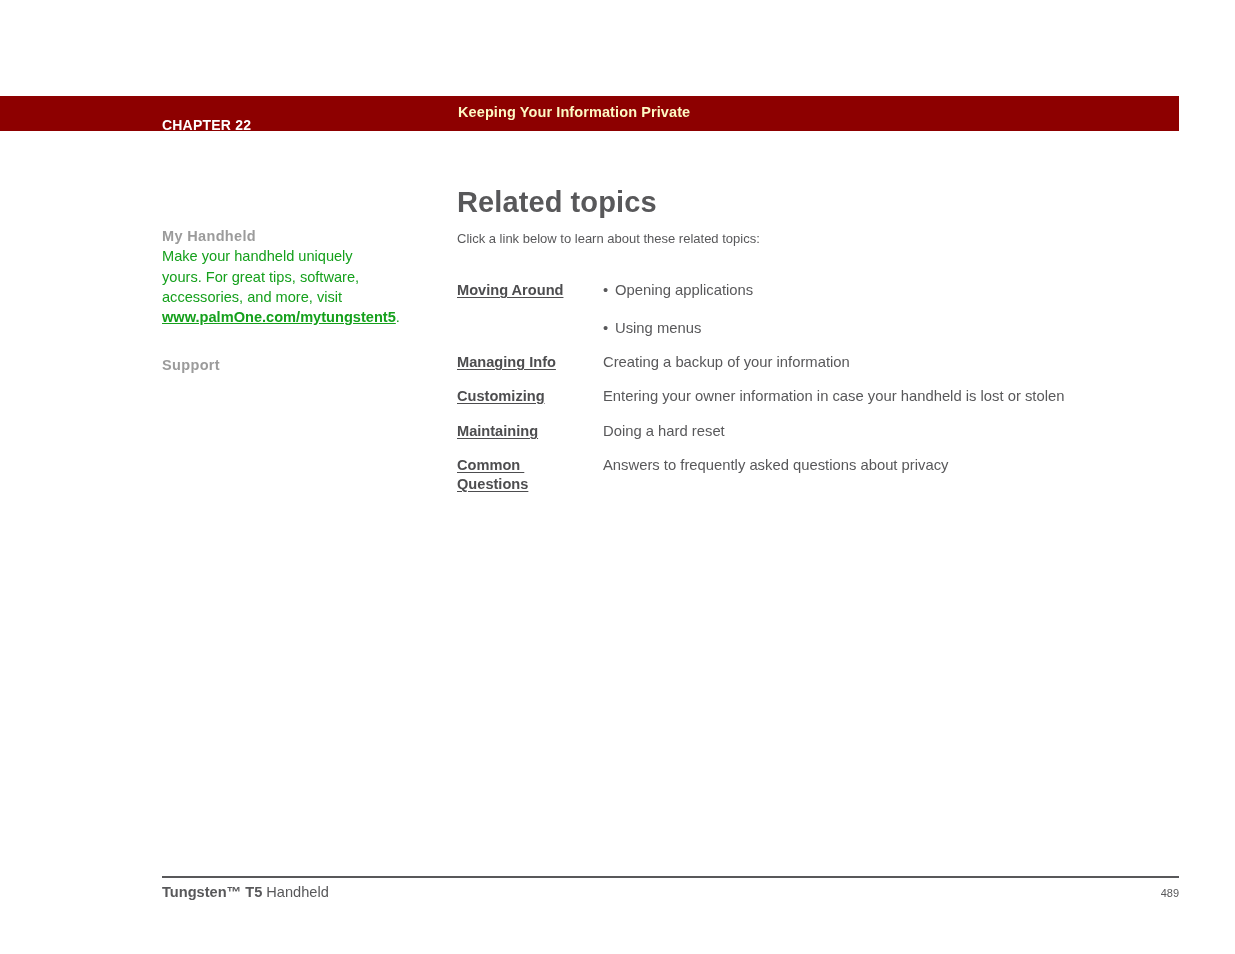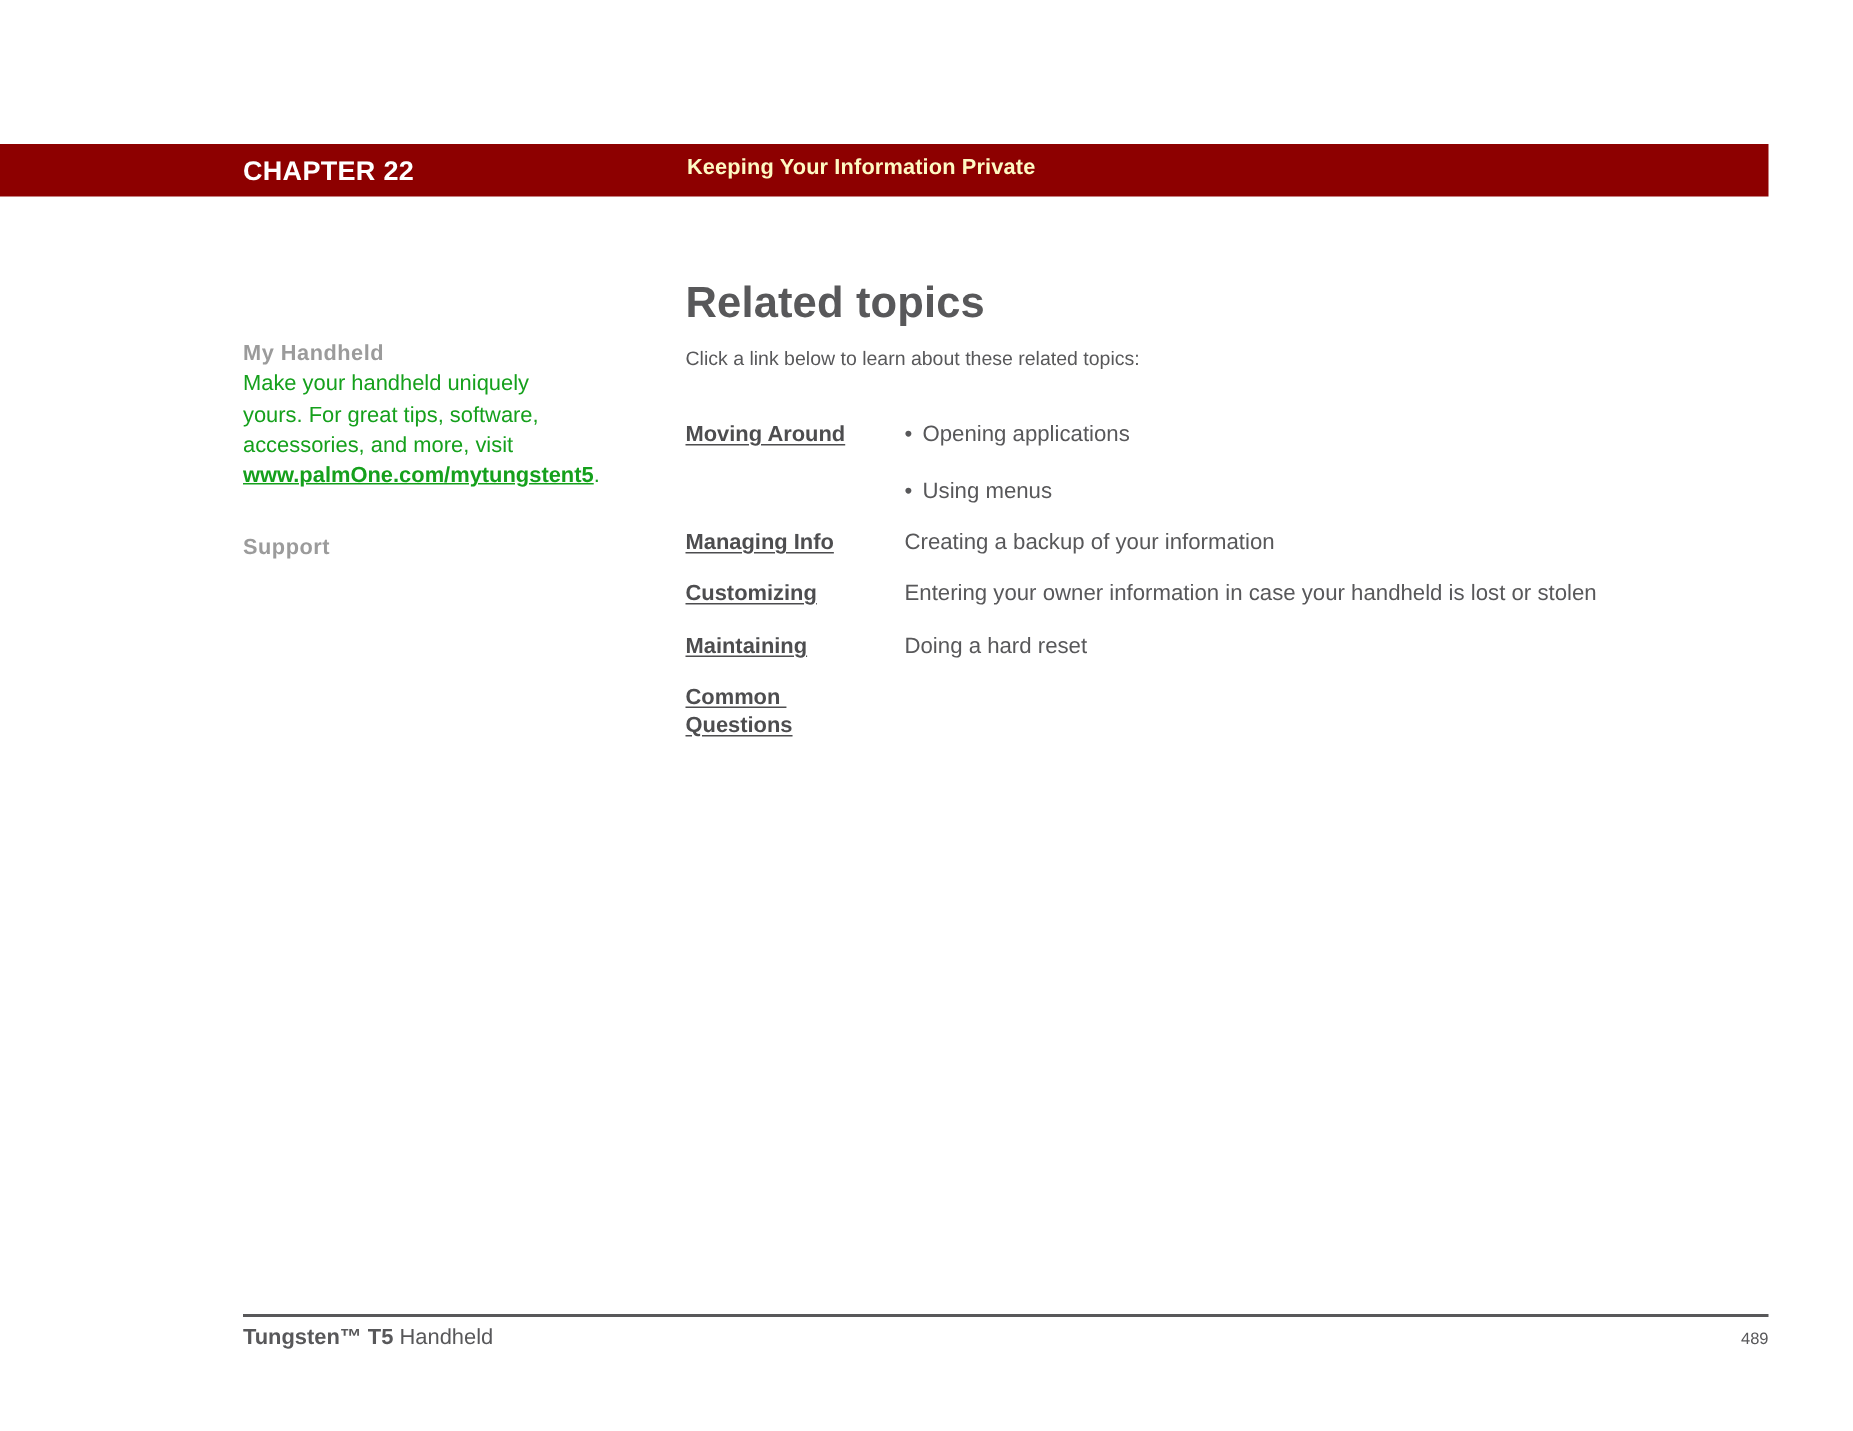--- a/index.html
+++ b/index.html
@@ -20,23 +20,23 @@
     position: absolute;
     left: 0;
     top: 96px;
     width: 1179px;
     height: 35px;
     background: #8d0000;
   }
   .header-chapter {
     position: absolute;
     left: 162px;
-    top: 8px;
+    top: 21px;
     color: #ffffff;
-    font-size: 18px;
+    font-size: 14px;
     font-weight: bold;
     letter-spacing: 0.2px;
   }
   .header-title {
     position: absolute;
     left: 458px;
     top: 8px;
     color: #fef9c3;
     font-size: 14.5px;
     font-weight: bold;
@@ -97,20 +97,21 @@
   
   .topics {
     position: absolute;
     left: 457px;
     top: 281px;
     width: 722px;
   }
   .topic-row {
     display: flex;
     align-items: flex-start;
+    justify-content: flex-end;
   }
   .topic-link-cell {
     width: 146px;
     flex: 0 0 146px;
   }
   .topic-link {
     color: #4d4d4f;
     font-size: 14.6px;
     font-weight: bold;
     line-height: 17.6px;
@@ -236,20 +237,23 @@
     <div class="topic-desc-cell">
       <p class="desc-line">Doing a hard reset</p>
     </div>
   </div>
 
   <div class="topic-row">
     <div class="topic-link-cell">
       <a class="topic-link" href="#">Common 
 Questions</a>
     </div>
+    <div class="topic-desc-cell">
+      <p class="desc-line">Answers to frequently asked questions about privacy</p>
+    </div>
   </div>
 
 </div>
 
 <div class="footer-rule"></div>
 <div class="footer">
   <div class="footer-left"><span class="footer-brand">Tungsten™ T5</span><span> Handheld</span></div>
   <div class="footer-page">489</div>
 </div>
 

